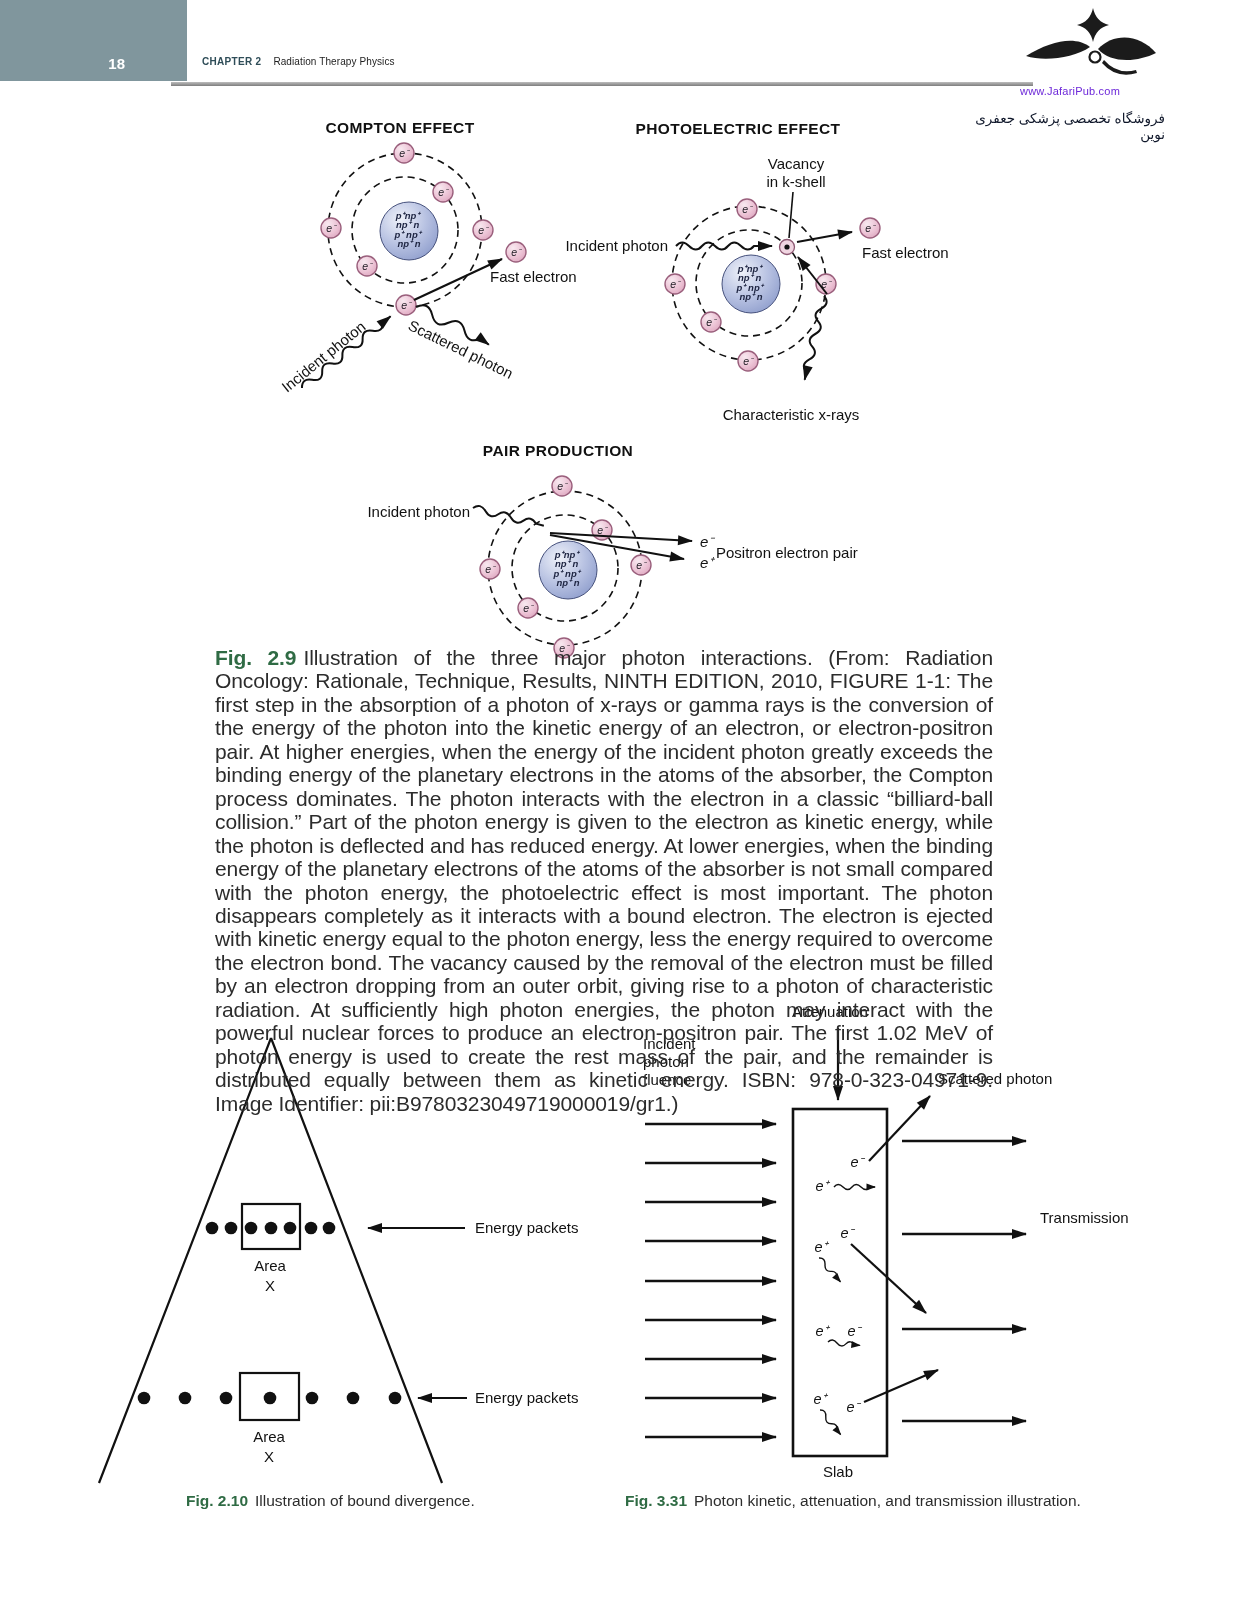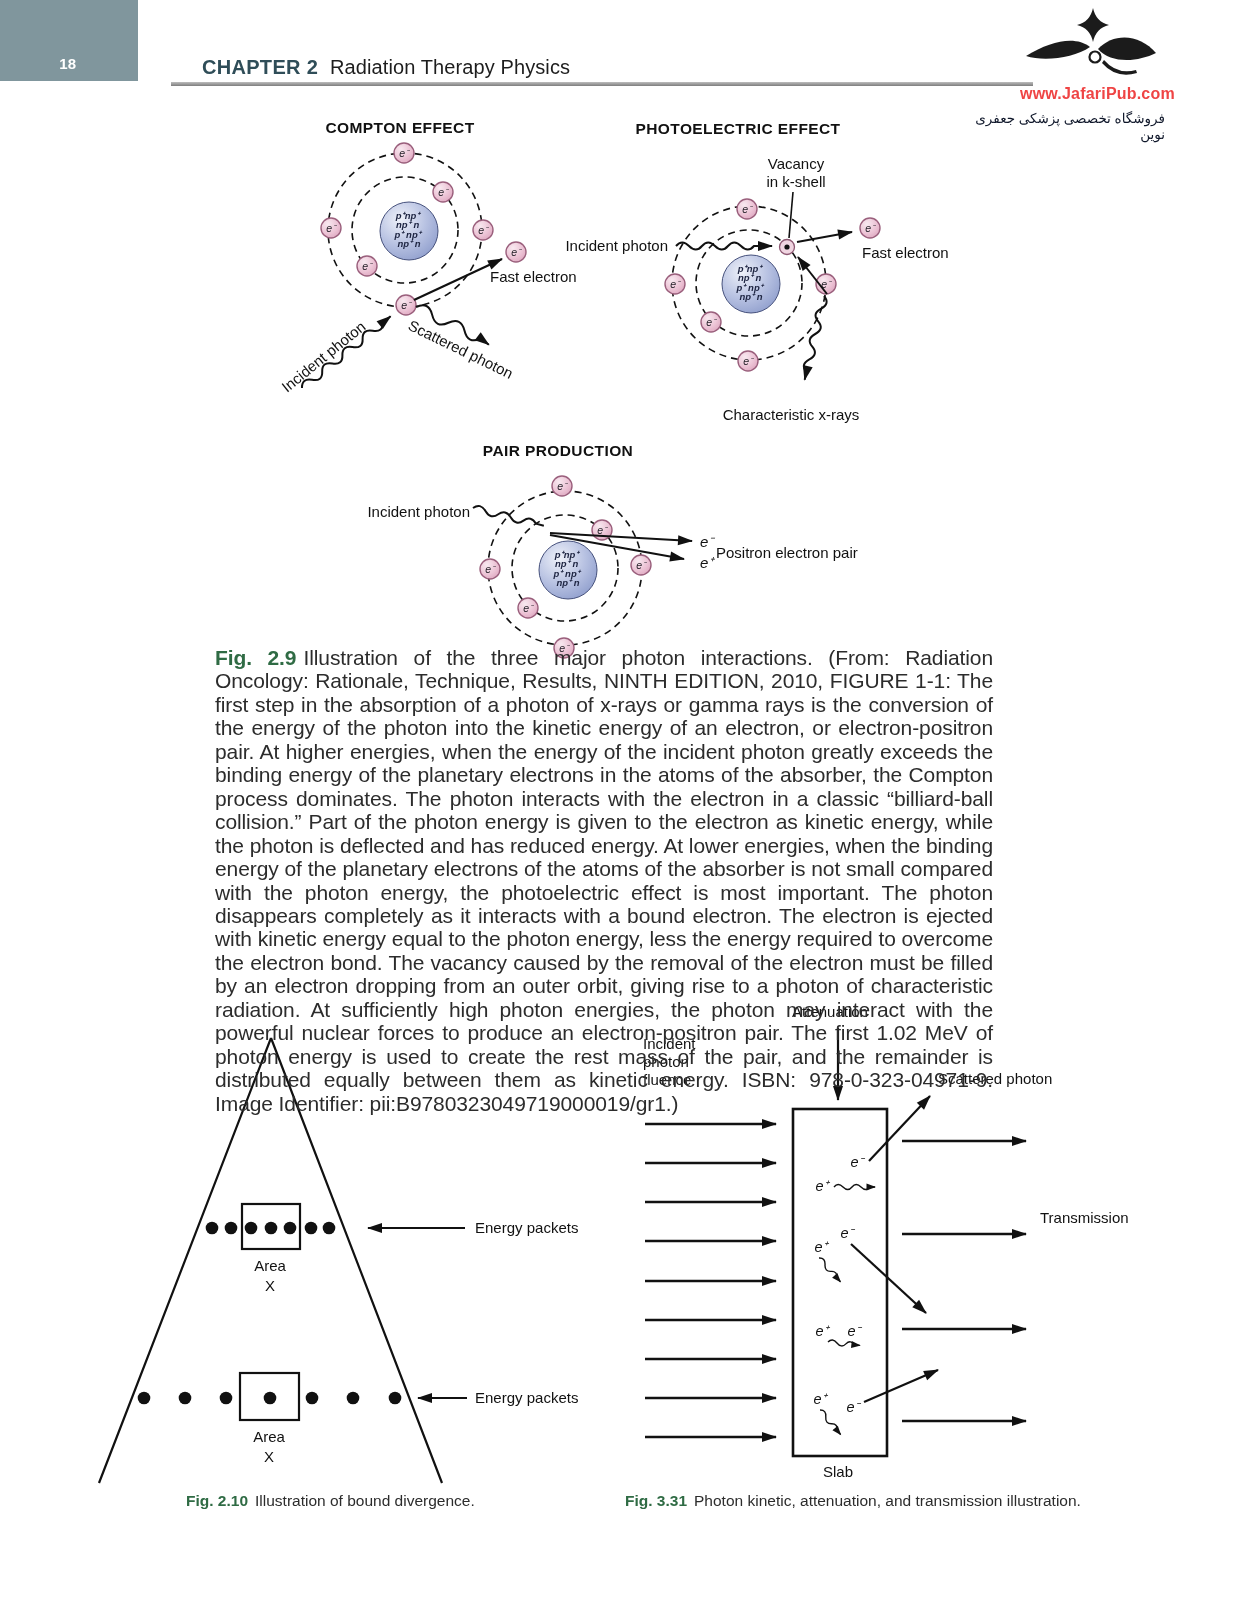--- a/index.html
+++ b/index.html
@@ -1,30 +1,30 @@
 <!DOCTYPE html>
 <html><head>
 <meta charset="utf-8">
 <style>
   html,body{margin:0;padding:0;background:#ffffff;}
   body{position:relative;width:1250px;height:1600px;overflow:hidden;
        font-family:"Liberation Sans",sans-serif;color:#222;}
 
   
-  .band{position:absolute;left:0;top:0;width:138px;height:81px;background:#80969d;
+  .band{position:absolute;left:0;top:0;width:187px;height:81px;background:#80969d;
         display:flex;justify-content:flex-end;align-items:flex-end;
         padding:0 62px 9px 0;box-sizing:border-box;color:#fff;
         font-size:15px;font-weight:bold;}
-  .chline{position:absolute;left:202px;top:56px;white-space:nowrap;font-size:20px;}
+  .chline{position:absolute;left:202px;top:56px;white-space:nowrap;font-size:10px;}
   .chlbl{font-weight:bold;color:#2f4d58;letter-spacing:.3px;}
   .chttl{color:#1d1d1d;font-weight:500;margin-left:12px;letter-spacing:.1px;}
   .rule{position:absolute;left:171px;top:82px;width:862px;height:4px;
         background:linear-gradient(to bottom,#bdbdbd,#7e7e7e);}
   .logo-svg{position:absolute;left:1008px;top:3px;}
-  .logo-url{position:absolute;left:1020px;top:85px;font-size:16px;color:#ef4444;letter-spacing:.2px;font-weight:bold;}
+  .logo-url{position:absolute;left:1020px;top:85px;font-size:11px;color:#6d28d9;letter-spacing:.2px;}
   .logo-fa{position:absolute;left:955px;top:110px;width:210px;text-align:right;
            font-size:13.5px;color:#0f172a;direction:rtl;}
 
   
   .cap29{position:absolute;left:215px;top:646px;width:778px;font-size:21px;
          line-height:23.45px;text-align:justify;color:#2c2c2c;letter-spacing:-0.1px;}
   .figlbl{font-weight:bold;color:#2f6b44;margin-right:7px;text-align:right;}
   .capbottom{position:absolute;font-size:15.5px;color:#2c2c2c;white-space:nowrap;}
   .cap210{left:186px;top:1492px;}
   .cap211{left:625px;top:1492px;}

